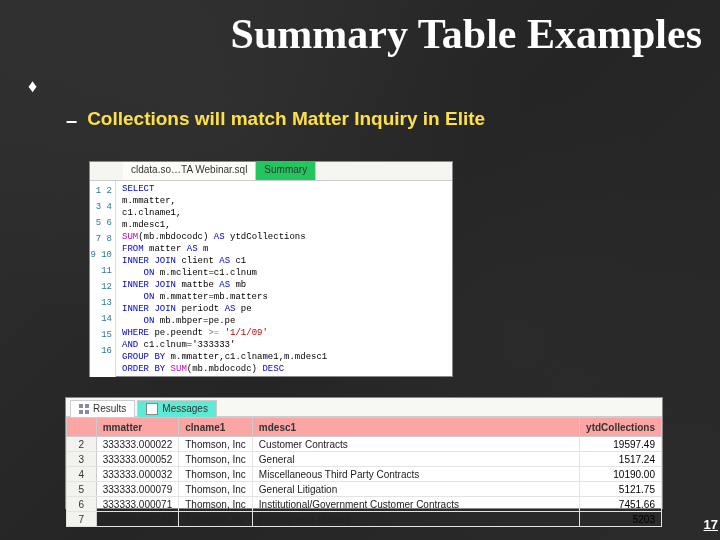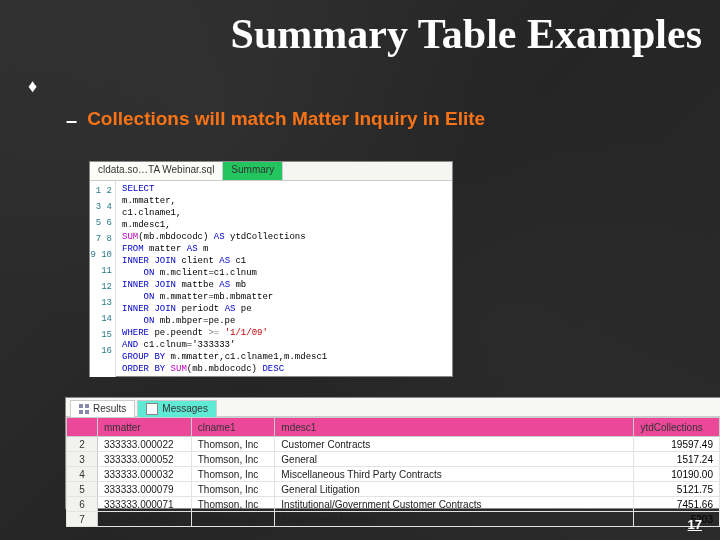--- a/index.html
+++ b/index.html
@@ -34,34 +34,34 @@
     font-size:23px;font-weight:bold;color:#fff;
   }
   .sub-row{
     display:flex;align-items:flex-start;
     padding:8px 0 0 66px;
   }
   .dash{
     font-size:20px;font-weight:bold;margin-right:10px;line-height:24px;
   }
   .sub-text{
-    font-size:19px;font-weight:bold;color:#f97316;
+    font-size:19px;font-weight:bold;color:#fde047;
   }
   
   .sql-pane{
     position:absolute;left:90px;top:162px;
     width:362px;height:214px;
     background:#fff;color:#000;
     box-shadow:0 0 0 1px #888;
     font-family:"Courier New",monospace;
     font-size:10px;
   }
   .sql-tabs{
     height:18px;background:#f5f5f2;border-bottom:1px solid #ccc;
-    display:flex;font-family:Arial;font-size:10px;color:#333;
+    display:flex;font-family:Arial;font-size:10px;color:#333;padding-left:33px;
   }
   .sql-tab{
     padding:2px 8px;border-right:1px solid #ccc;background:#fdfdf8;
     white-space:nowrap;
   }
   .sql-tab.alt{background:#22c55e}
   .code-area{
     display:flex;height:calc(100% - 18px);overflow:hidden;
   }
   .gutter{
@@ -74,21 +74,21 @@
     white-space:pre;font-size:9px;
   }
   .kw{color:#0000cc}
   .fn{color:#c000c0}
   .op{color:#777}
   .num{color:#000}
   .str{color:#c00000}
   
   .results-pane{
     position:absolute;left:66px;top:398px;
-    width:654px;height:110px;
+    width:596px;height:110px;
     background:#fff;color:#000;
     box-shadow:0 0 0 1px #888;
     font-family:Arial;font-size:10px;
   }
   .res-tabs{
     height:18px;background:#f7f7f4;border-bottom:1px solid #ccc;
     display:flex;align-items:center;padding-left:4px;gap:2px;
   }
   .res-tab{
     display:flex;align-items:center;gap:4px;
@@ -107,35 +107,35 @@
   }
   .msg-icon{
     width:10px;height:10px;display:inline-block;
     background:#fff;border:1px solid #888;position:relative;
   }
   table.res{
     border-collapse:collapse;width:100%;
     font-size:10px;color:#222;
   }
   table.res th{
-    background:#ec4899;border:1px solid #ccc;
-    font-weight:normal;text-align:left;padding:2px 6px;
+    background:#fca5a5;border:1px solid #ccc;
+    font-weight:bold;text-align:left;padding:2px 6px;
     color:#333;height:14px;
   }
   table.res td{
     border:1px solid #e3e3e0;padding:1px 6px;height:12px;
     white-space:nowrap;
   }
   table.res td.rownum{
     background:#f2f2ee;color:#333;text-align:center;width:18px;
     border-right:1px solid #ccc;
   }
   table.res td.num{text-align:right}
   .page-num{
-    position:absolute;right:18px;bottom:8px;
+    position:absolute;right:2px;bottom:8px;
     color:#fff;font-size:13px;font-weight:bold;text-decoration:underline;
   }
 </style>
 </head>
 <body>
 
 <div class="title">Summary Table Examples</div>
 
 <div class="bullet-row">
   <span class="diamond">♦</span>
@@ -169,21 +169,21 @@
 <span>16</span></div>
     <div class="code"><span class="kw">SELECT</span>
 <span>m.mmatter,</span>
 <span>c1.clname1,</span>
 <span>m.mdesc1,</span>
 <span class="fn">SUM</span><span>(mb.mbdocodc) </span><span class="kw">AS</span><span> ytdCollections</span>
 <span class="kw">FROM</span><span> matter </span><span class="kw">AS</span><span> m</span>
 <span class="kw">INNER JOIN</span><span> client </span><span class="kw">AS</span><span> c1</span>
 <span class="kw">    ON</span><span> m.mclient=c1.clnum</span>
 <span class="kw">INNER JOIN</span><span> mattbe </span><span class="kw">AS</span><span> mb</span>
-<span class="kw">    ON</span><span> m.mmatter=mb.mbmatter</span>
+<span class="kw">    ON</span><span> m.mmatter=mb.matters</span>
 <span class="kw">INNER JOIN</span><span> periodt </span><span class="kw">AS</span><span> pe</span>
 <span class="kw">    ON</span><span> mb.mbper=pe.pe</span>
 <span class="kw">WHERE</span><span> pe.peendt </span><span class="op">&gt;=</span><span class="str"> '1/1/09'</span>
 <span class="kw">AND</span><span> c1.clnum='333333'</span>
 <span class="kw">GROUP BY</span><span> m.mmatter,c1.clname1,m.mdesc1</span>
 <span class="kw">ORDER BY </span><span class="fn">SUM</span><span>(mb.mbdocodc) </span><span class="kw">DESC</span></div>
   </div>
 </div>
 
 <div class="results-pane">

